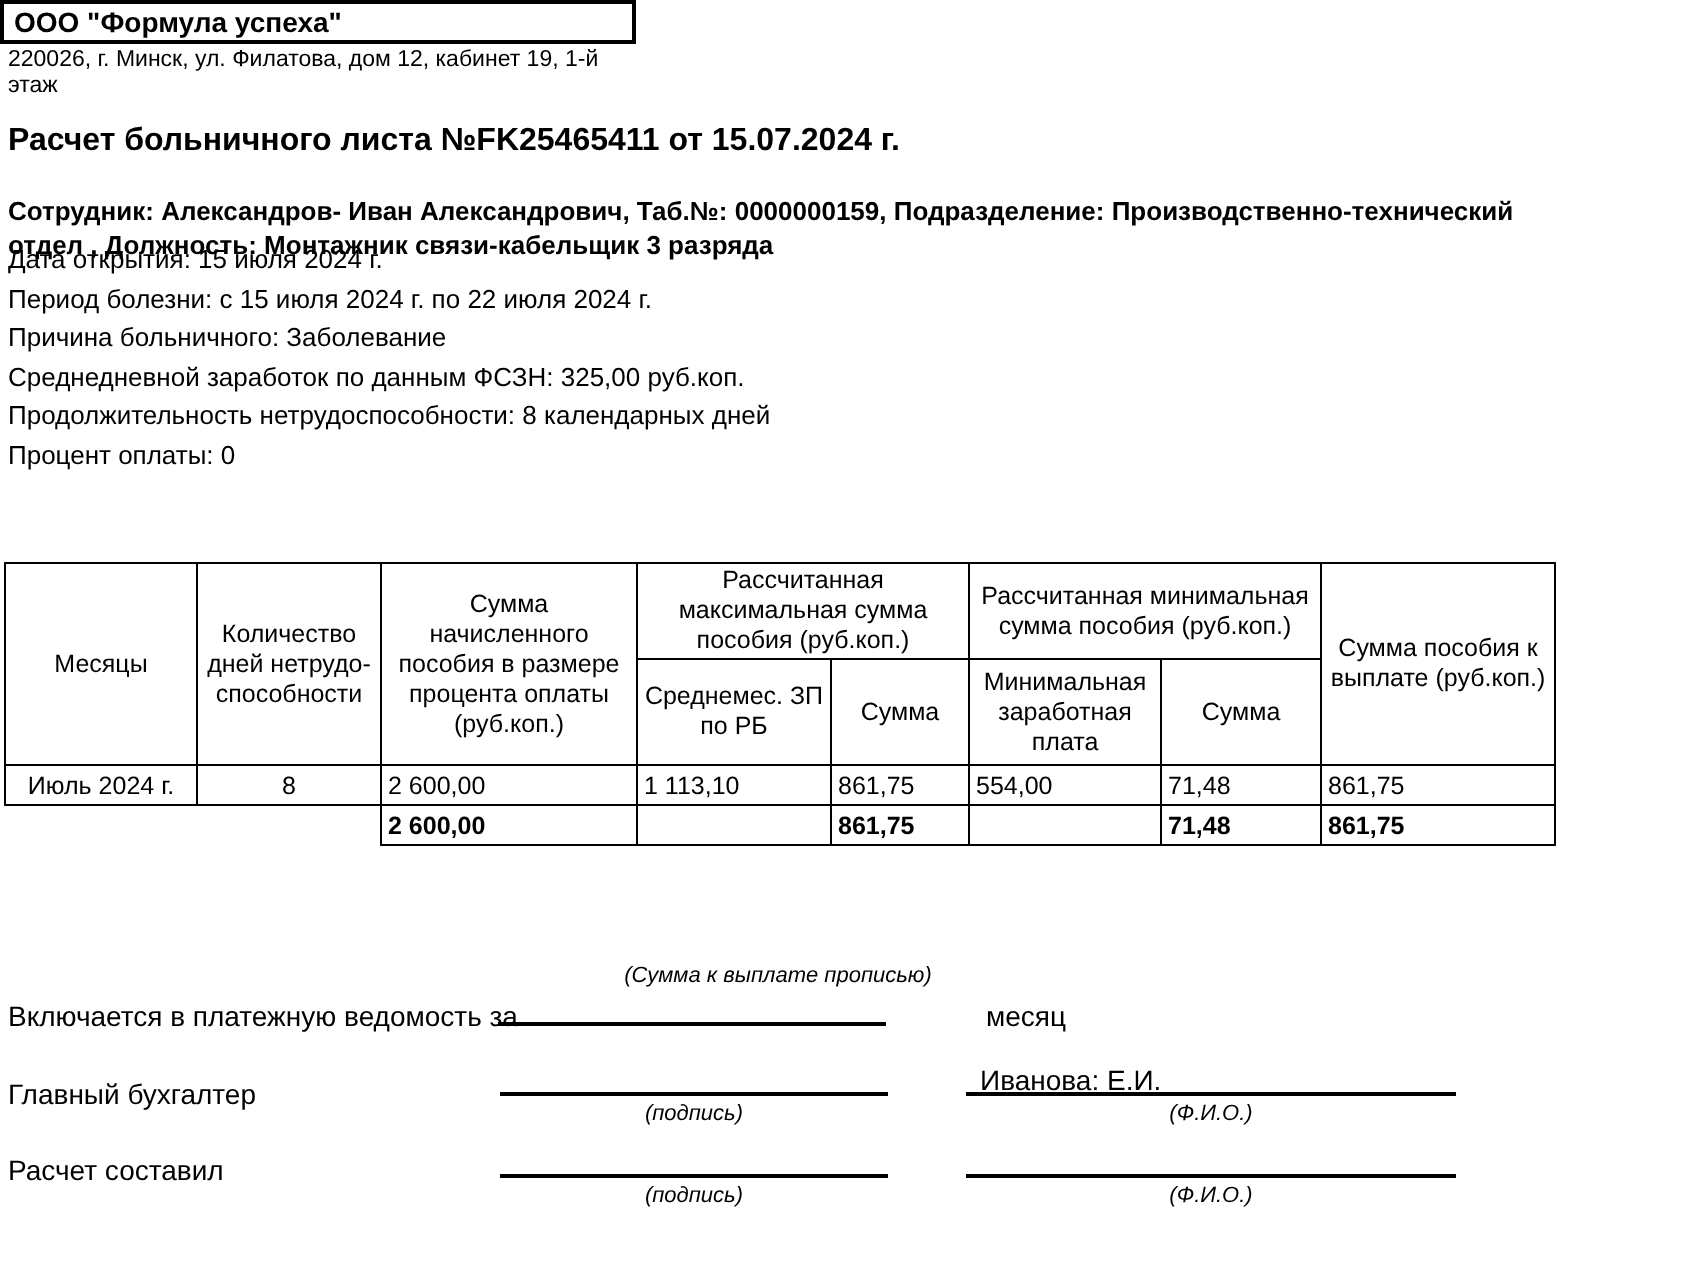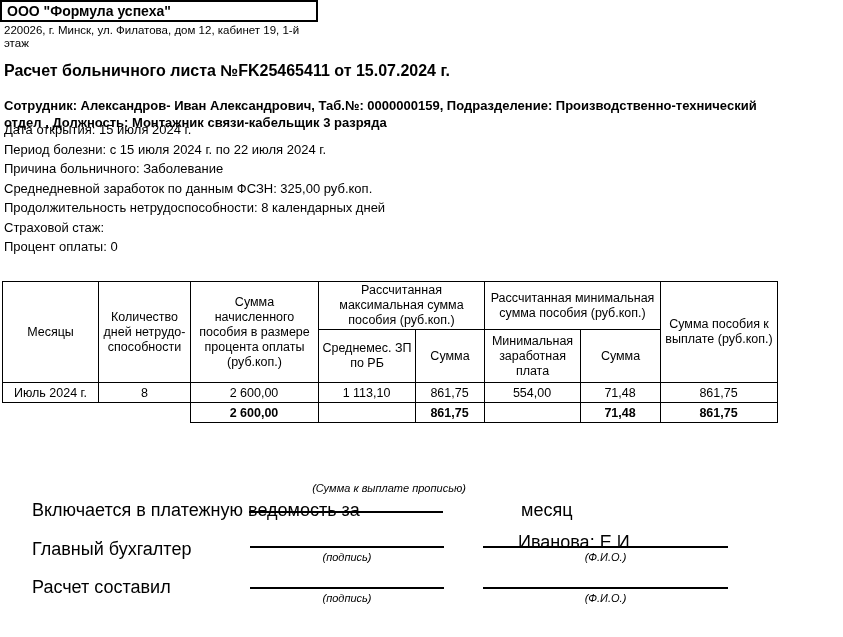--- a/index.html
+++ b/index.html
@@ -65,38 +65,38 @@
     vertical-align: middle;
     padding: 1px 3px;
     overflow: hidden;
   }
   table.benefit th { text-align: center; line-height: 15px; }
   table.benefit tr.hr1 { height: 48px; }
   table.benefit tr.hr2 { height: 53px; }
   table.benefit tr.data-row { height: 20px; }
   table.benefit tr.totals-row { height: 20px; }
   table.benefit td.c { text-align: center; }
-  table.benefit td.r { text-align: center; padding-right: 4px; }
+  table.benefit td.r { text-align: left; padding-right: 4px; }
   table.benefit tr.totals-row td { font-weight: bold; }
   table.benefit td.nb { border: none; }
   .sum-words {
     left: 0; top: 459px;
     width: 778px;
     font-size: 13px;
     padding: 0 0 3px 4px;
     border-bottom: 2px solid #000;
     white-space: nowrap;
   }
   .sum-caption {
     left: 0; top: 482px;
     width: 778px;
     text-align: center;
     font-size: 11px; font-style: italic;
   }
-  .label13 { font-size: 18px; white-space: nowrap; margin-left: 28px; }
+  .label13 { font-size: 14px; white-space: nowrap; }
   .uline { border-bottom: 2px solid #000; height: 14px; }
   .caption {
     font-size: 11px; font-style: italic;
     text-align: center;
   }
 </style>
 </head>
 <body>
 
 <div class="page">
@@ -110,21 +110,20 @@
   <div class="abs doc-title">Расчет больничного листа №FK25465411 от 15.07.2024 г.</div>
   <div class="abs employee">Сотрудник: Александров- Иван Александрович, Таб.№: 0000000159, Подразделение: Производственно-технический
 отдел ,  Должность: Монтажник связи-кабельщик 3 разряда</div>
 
   <div class="abs details">
     <div>Дата открытия: 15 июля 2024 г.</div>
     <div>Период болезни: с 15 июля 2024 г. по 22 июля 2024 г.</div>
     <div>Причина больничного: Заболевание</div>
     <div>Среднедневной заработок по данным ФСЗН: 325,00 руб.коп.</div>
     <div>Продолжительность нетрудоспособности: 8 календарных дней</div>
-    <div>Страховой стаж:</div>
     <div>Процент оплаты: 0</div>
   </div>
 
 
   <table class="benefit">
     <colgroup>
       <col style="width:96px">
         <col style="width:92px">
         <col style="width:128px">
       <col style="width:97px">

